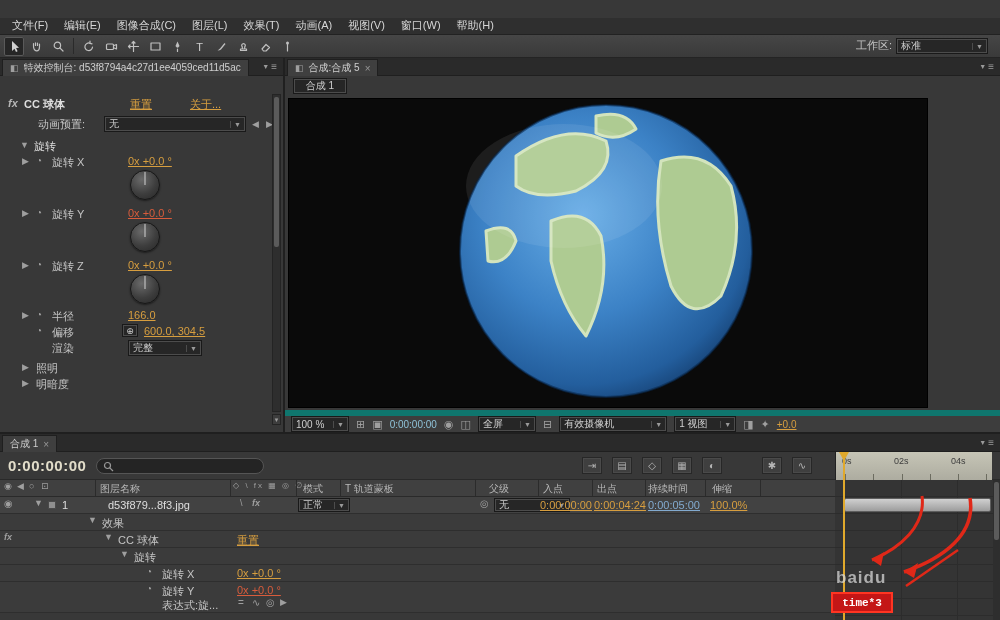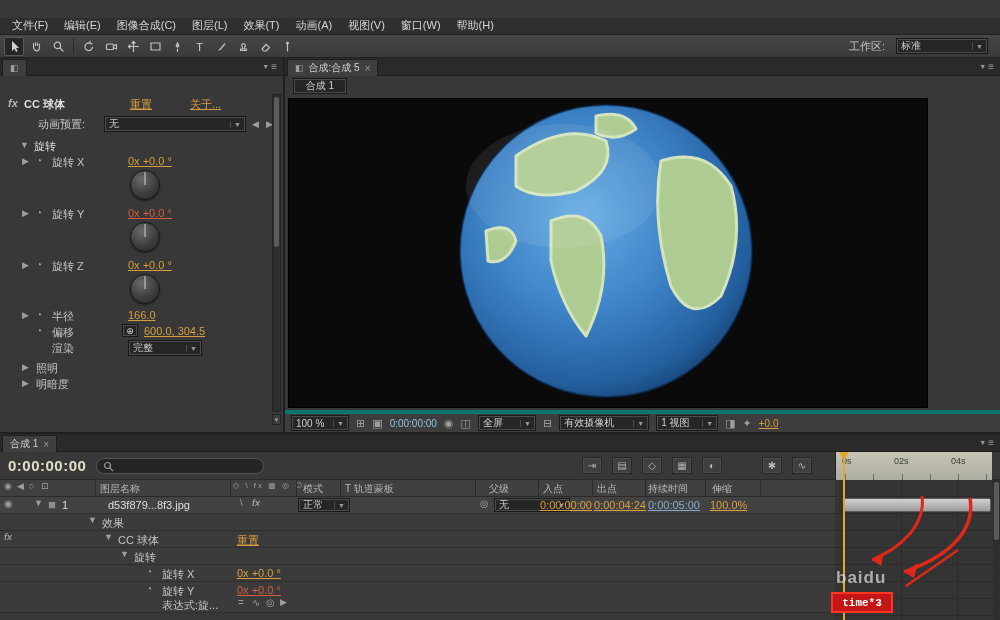--- a/index.html
+++ b/index.html
@@ -22,39 +22,39 @@
 #appicon{width:13px;height:13px;background:#20202e;border:1px solid #55556a;color:#b9b9d6;font-size:8px;font-weight:bold;display:flex;align-items:center;justify-content:center}
 #apptitle{color:#0e2230;font-size:11px;white-space:nowrap}
 
 #menubar{left:0;top:18px;width:1000px;height:17px;background:#2f2f2f;border-bottom:1px solid #222;display:flex;align-items:flex-start;padding-left:4px}
 #menubar span{padding:0 8px;color:#d6d6d6;font-size:11px;cursor:default}
 #toolbar{left:0;top:35px;width:1000px;height:23px;background:linear-gradient(#464646,#3a3a3a);border-bottom:1px solid #242424;display:flex;align-items:center;gap:2px;padding:0 4px}
 .tool{width:20px;height:19px;display:flex;align-items:center;justify-content:center;border-radius:2px}
 .tool.active{background:#262626;box-shadow:inset 0 0 0 1px #5a5a5a}
 .tool svg{stroke:#c0c0c0;fill:none;stroke-width:1.2;stroke-linecap:round;stroke-linejoin:round}
 .tsep{width:1px;height:16px;background:#2a2a2a;margin:0 3px}
-#workspace{margin-left:auto;display:flex;align-items:center;gap:11px;padding-right:8px}
+#workspace{margin-left:auto;display:flex;align-items:flex-start;gap:4px;padding-right:8px}
 
 #ecpanel{left:0;top:58px;width:285px;height:374px;background:#383838;border-right:2px solid #202020}
 .tabstrip{position:absolute;left:0;top:0;right:0;height:18px;background:#2a2a2a;border-bottom:1px solid #1f1f1f}
 .tab{position:absolute;top:1px;height:17px;background:#3f3f3f;border:1px solid #1f1f1f;border-bottom:none;display:flex;align-items:center;gap:5px;padding:0 7px;color:#cfcfcf;font-size:10px;white-space:nowrap}
 .pmenu{position:absolute;top:3px;display:flex;align-items:center;gap:2px;color:#9a9a9a}
 #ecsrc{position:absolute;left:0;top:18px;right:0;height:17px;background:#323232;border-bottom:1px solid #282828;display:flex;align-items:center;padding:0 6px;color:#aeaeae;font-size:10px;white-space:nowrap;overflow:hidden}
 .ecrow{position:absolute;left:0;right:12px;height:16px}
 .ecrow>span{position:absolute;top:1px;white-space:nowrap}
 .dial{position:absolute;width:30px;height:30px;border-radius:50%;background:radial-gradient(circle at 38% 30%,#6a6a6a,#3e3e3e 55%,#262626);border:1px solid #171717;box-shadow:0 1px 2px rgba(0,0,0,.5)}
 .dial i{position:absolute;left:50%;top:1px;width:1px;height:13px;background:#d2d2d2;transform:translateX(-50%)}
 .sbar{position:absolute;right:2px;top:36px;width:9px;height:318px;background:#2e2e2e;border:1px solid #242424}
 .sthumb{position:absolute;left:1px;top:2px;width:5px;height:150px;background:#5b5b5b;border-radius:2px}
 .sarrow{position:absolute;right:2px;top:356px;width:9px;height:11px;background:#3d3d3d;border:1px solid #242424;color:#9a9a9a;font-size:6px;display:flex;align-items:center;justify-content:center}
 
 #comppanel{left:285px;top:58px;width:715px;height:374px;background:#383838}
 #compchip{position:absolute;left:8px;top:20px}
 #viewport{position:absolute;left:3px;top:40px;width:640px;height:310px;background:#0a0a0a;border:1px solid #000;overflow:hidden}
-#compbottom{position:absolute;left:0;bottom:0;width:715px;height:22px;background:#3d3d3d;border-top:4px solid #0f766e;display:flex;align-items:center;gap:7px;padding:0 6px;font-size:10px}
+#compbottom{position:absolute;left:0;bottom:0;width:715px;height:22px;background:#3d3d3d;border-top:6px solid #0f766e;display:flex;align-items:center;gap:7px;padding:0 6px;font-size:10px}
 #compbottom .icn{font-size:11px}
 
 #timeline{left:0;top:432px;width:1000px;height:188px;background:#383838;border-top:2px solid #1f1f1f}
 #tlcontrols{position:absolute;left:0;top:18px;width:1000px;height:28px;background:#383838;border-bottom:1px solid #292929}
 #tltc{position:absolute;left:8px;top:5px;font-size:15px;font-weight:bold;color:#e2ddca;letter-spacing:.5px}
 #tlsearch{position:absolute;left:96px;top:6px;width:168px;height:16px;background:#242424;border:1px solid #555;border-radius:8px;display:flex;align-items:center;gap:4px;padding:0 6px}
 .tbtn{position:absolute;top:5px;width:20px;height:17px;background:#3f3f3f;border:1px solid #272727;box-shadow:inset 0 0 0 1px #4a4a4a;display:flex;align-items:center;justify-content:center;color:#b5b5b5;font-size:10px}
 #tlheader{position:absolute;left:0;top:46px;width:835px;height:17px;background:#404040;border-bottom:1px solid #2a2a2a;font-size:10px;color:#b8b8b8}
 #tlheader span{position:absolute;top:2px;white-space:nowrap}
 .vsep{position:absolute;top:0;bottom:0;width:1px;background:#2b2b2b}
@@ -171,20 +171,21 @@
         <span>标准</span>
         <span class="dd">▼</span>
       </div>
     </div>
   </div>
 
   <div id="ecpanel" class="a">
     <div class="tabstrip">
       <div class="tab" style="left:2px;max-width:250px">
         <span class="icn">◧</span>
+        <span style="overflow:hidden;text-overflow:ellipsis">特效控制台: d53f8794a4c27d1ee4059ced11d5ac</span>
       </div>
       <div class="pmenu" style="right:6px">
         <span style="font-size:7px">▼</span>
         <span style="font-size:10px">≡</span>
       </div>
     </div>
 
     <div class="ecrow" style="top:38px">
       <span style="left:8px;font-style:italic;font-weight:bold;color:#b5b5b5">fx</span>
       <span style="left:24px;color:#dedede;font-weight:bold">CC 球体</span>
@@ -324,21 +325,21 @@
       <span class="icn">⊞</span>
       <span class="icn">▣</span>
       <span style="color:#8fc2d8">0:00:00:00</span>
       <span class="icn">◉</span>
       <span class="icn">◫</span>
       <span class="box" style="width:58px">
           <span>全屏</span>
           <span class="dd">▼</span>
         </span>
       <span class="icn">⊟</span>
-      <span class="box" style="width:90px">
+      <span class="box" style="width:108px">
           <span>有效摄像机</span>
           <span class="dd">▼</span>
         </span>
       <span class="box" style="width:62px">
           <span>1 视图</span>
           <span class="dd">▼</span>
         </span>
       <span class="icn">◨</span>
       <span class="icn">✦</span>
       <span class="val">+0.0</span>

